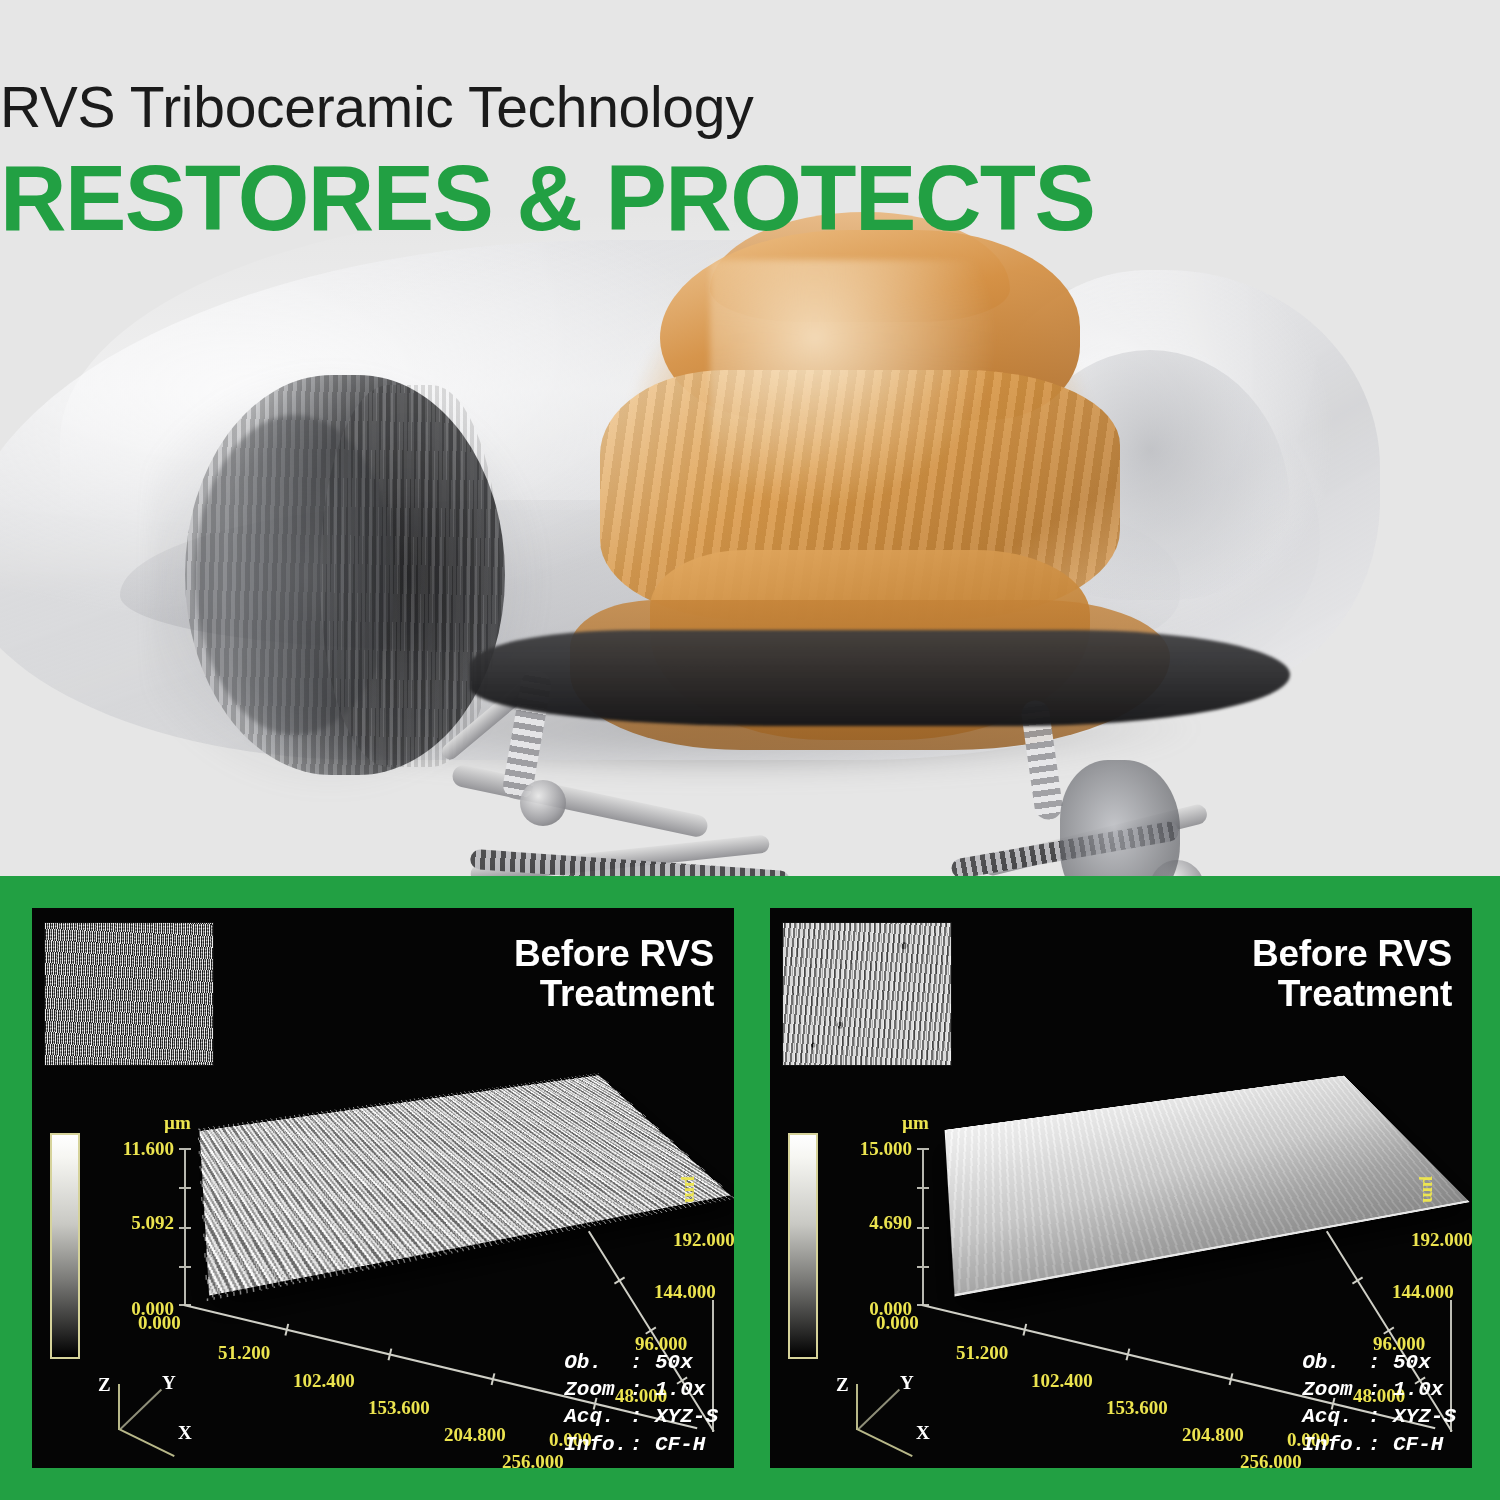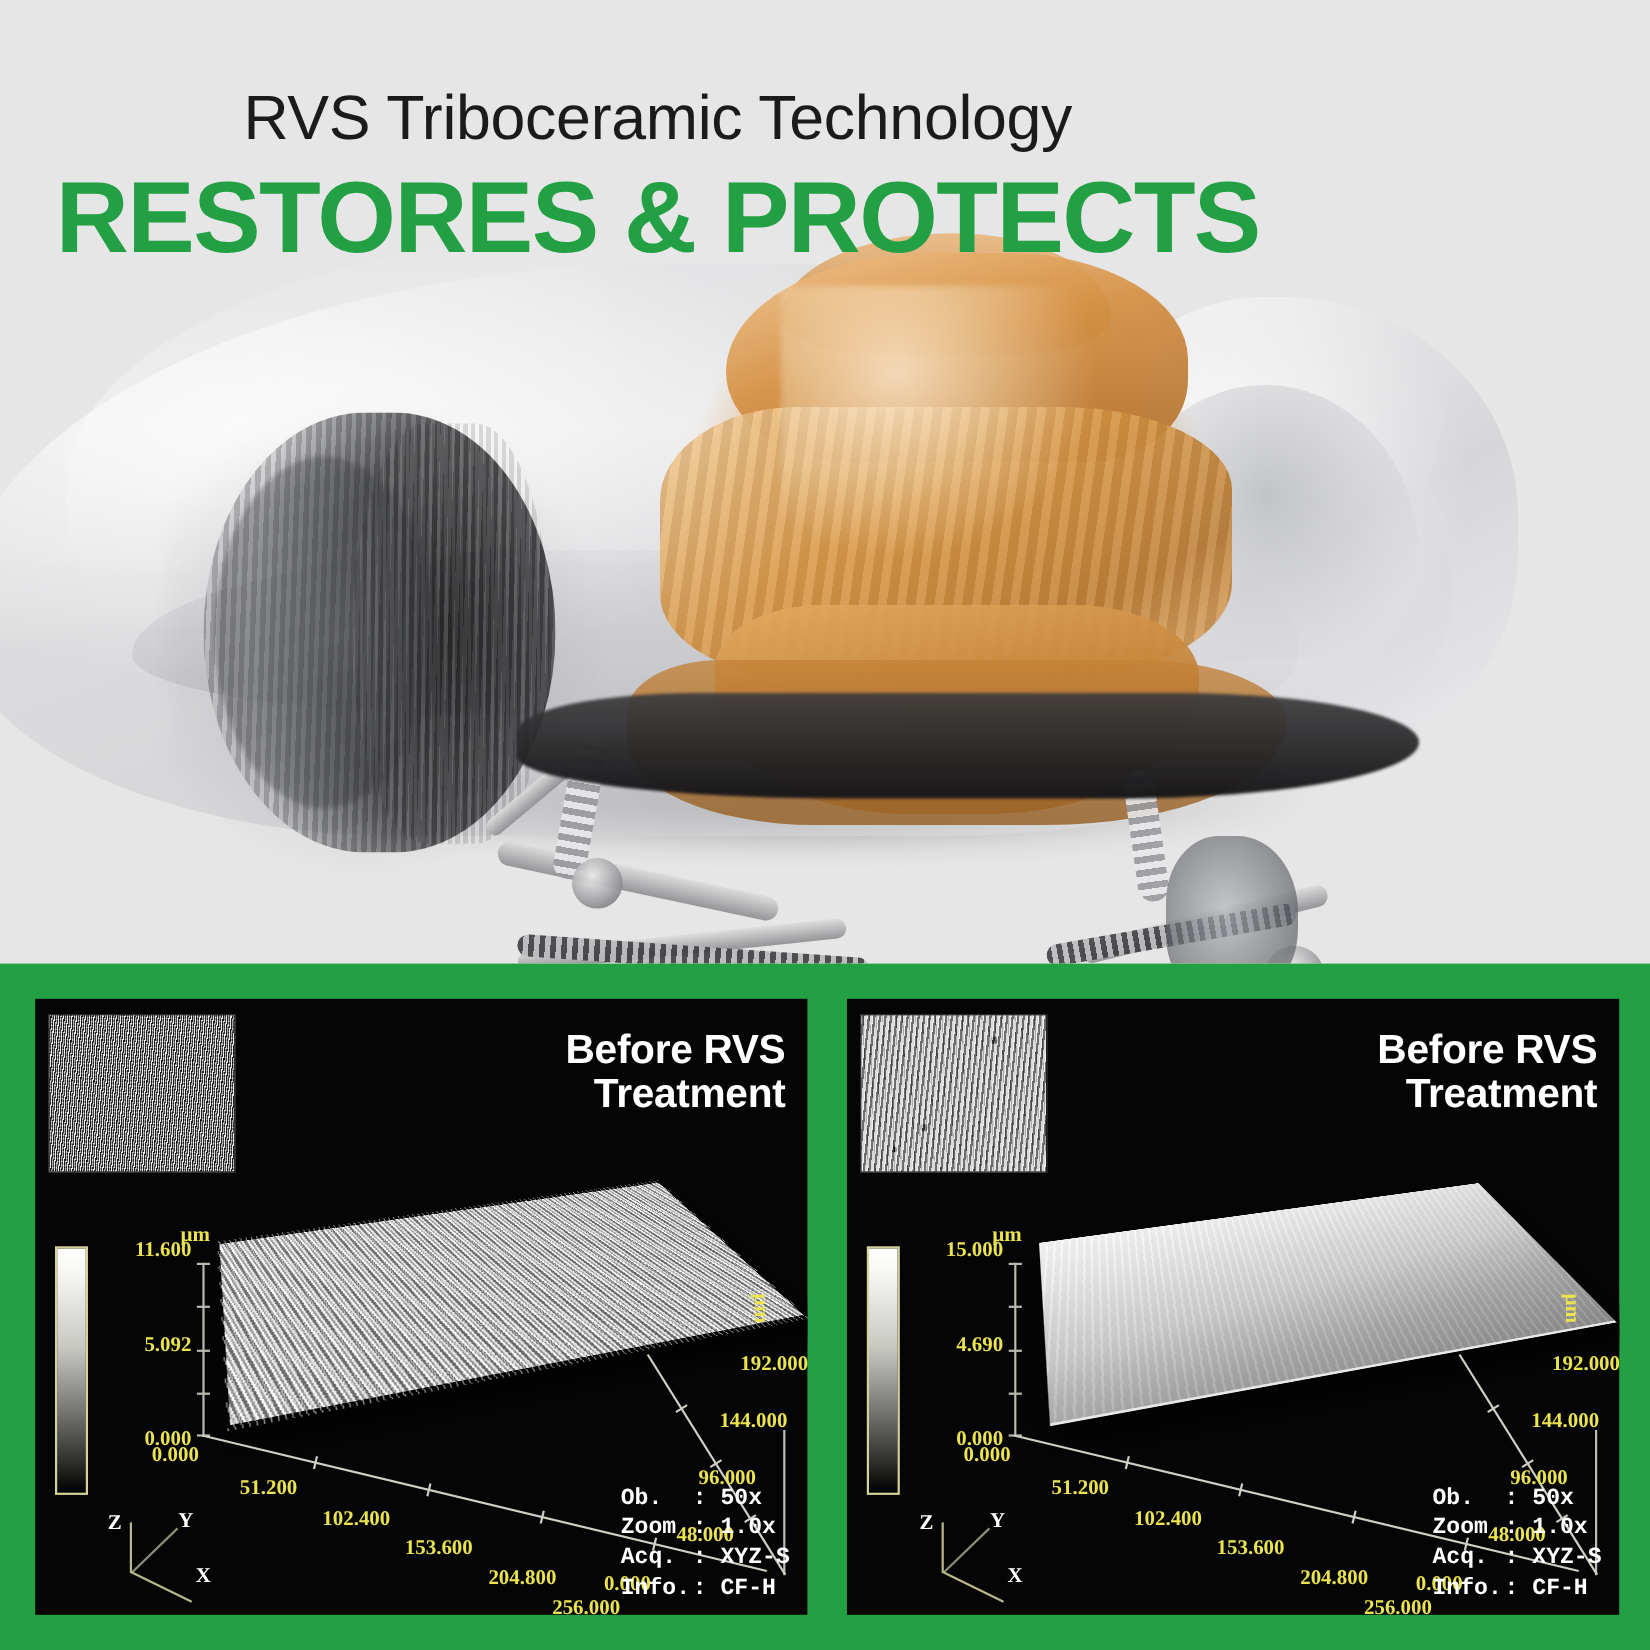--- a/index.html
+++ b/index.html
@@ -173,21 +173,21 @@
        background:radial-gradient(circle at 40% 35%, #eee, #9b9b9f 60%, #5a5a5e);opacity:.9;}
   .h1{left:520px;top:580px;width:46px;height:46px;}
   .h2{left:1150px;top:660px;width:54px;height:54px;}
   .caliper{
     position:absolute;left:1060px;top:560px;width:120px;height:150px;
     background:radial-gradient(ellipse at 45% 45%, rgba(180,182,188,.9), rgba(86,88,94,.85) 70%);
     border-radius:40% 46% 44% 40%;opacity:.75;
   }
 
   
-  .head-wrap{position:absolute;left:0;top:0;width:1196px;z-index:6;text-align:center;}
+  .head-wrap{position:absolute;left:0;top:0;width:1196px;z-index:6;text-align:left;}
   #title1{
     margin:0;padding-top:78px;
     font-size:57px;font-weight:400;color:#1b1b1b;letter-spacing:-.3px;line-height:1.05;
   }
   #title2{
     margin:0;padding-top:14px;
     font-size:92px;font-weight:700;color:#22a043;letter-spacing:-1.5px;line-height:1.02;
   }
   #subtitle{
     margin:0 auto;padding-top:16px;width:1340px;
@@ -238,21 +238,21 @@
   .cbar{
     position:absolute;left:18px;top:225px;width:26px;height:222px;
     border:2px solid #d6d39a;
     background:linear-gradient(180deg,#ffffff 0%,#f6f6f2 10%,#c9c9c4 40%,#7b7b78 65%,#2c2c2b 88%,#000 100%);
   }
   .cbar-labels{
     position:absolute;left:52px;top:218px;width:90px;height:240px;
     color:#ece44f;font-family:"Liberation Serif", serif;font-weight:700;font-size:19px;
   }
   .cbar-labels div{position:absolute;right:0;text-align:right;white-space:nowrap;}
-  .cl0{top:0;} .cl1{top:86px;} .cl2{top:172px;}
+  .cl0{top:12px;} .cl1{top:86px;} .cl2{top:172px;}
 
   
   .zaxis{position:absolute;left:152px;top:240px;width:2px;height:158px;background:#b9b9b0;}
   .zaxis i{position:absolute;left:-5px;width:12px;height:2px;background:#b9b9b0;}
   .zunit{
     position:absolute;left:132px;top:204px;color:#ece44f;
     font-family:"Liberation Serif", serif;font-weight:700;font-size:19px;
   }
 
   
@@ -286,21 +286,21 @@
   .triad .yl{left:27px;top:53px;width:58px;height:2px;transform-origin:0 0;transform:rotate(-44deg);background:#8e8e78;}
   .triad span{position:absolute;color:#fff;font-family:"Liberation Serif", serif;font-weight:700;font-size:19px;}
   .triad .lz{left:6px;top:-2px;} .triad .ly{left:70px;top:-4px;} .triad .lx{left:86px;top:46px;}
 
   
   .infobox{
     position:absolute;right:16px;bottom:10px;
     color:#fff;font-family:"Liberation Mono", monospace;font-weight:700;
     font-size:21px;line-height:1.30;
   }
-  .infobox .row{display:flex;white-space:pre;}
+  .infobox .row{display:flex;white-space:pre;font-style:italic;}
   .infobox .k{width:5.2ch;}
   .infobox .c{width:2ch;}
 
   
   .surf-rough{
     position:absolute;left:180px;top:118px;width:470px;height:270px;
     background:
       repeating-linear-gradient(76deg,
         rgba(255,255,255,.95) 0 2px, rgba(150,150,150,.85) 2px 4px,
         rgba(235,235,235,.9) 4px 6px, rgba(95,95,95,.8) 6px 9px),

